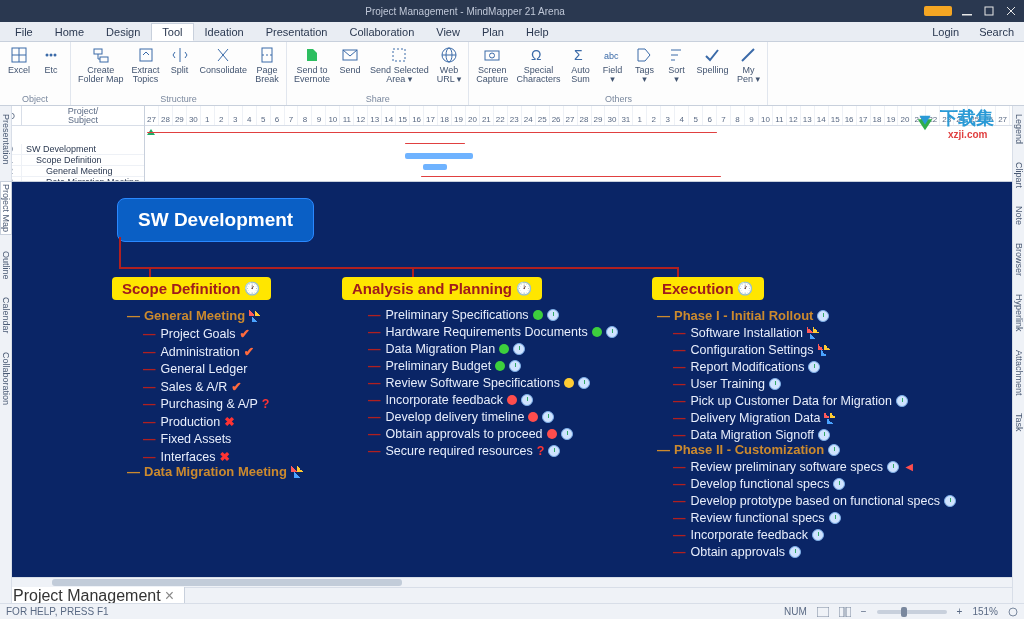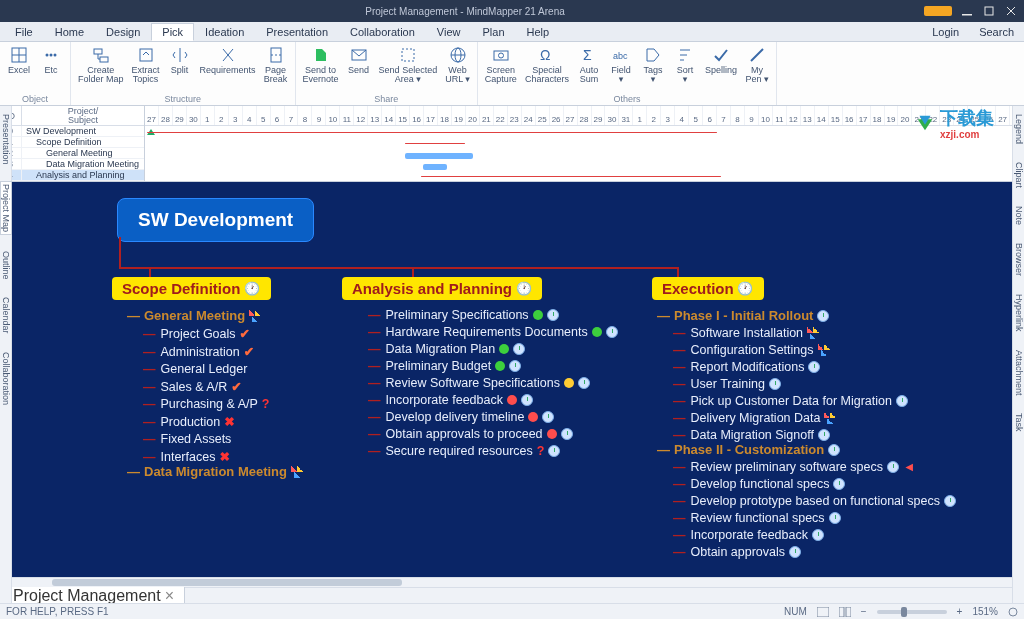--- a/index.html
+++ b/index.html
@@ -26,21 +26,21 @@
 .ribbon-group { border-right: 1px solid #e1e6ee; padding: 2px 4px 0 4px; display:flex; flex-direction:column; align-items:center; }
 .ribbon-row { display:flex; gap:2px; flex:1; align-items:flex-start; }
 .ribbon-btn { display:flex; flex-direction:column; align-items:center; justify-content:flex-start; padding:2px 3px; cursor:pointer; min-width:30px; }
 .ribbon-btn .ricon { width:18px; height:18px; display:flex; align-items:center; justify-content:center; }
 .ribbon-btn .ricon svg { width:18px; height:18px; }
 .ribbon-btn .rlabel { font-size:9px; text-align:center; line-height:1.05; margin-top:2px; color:#425470; white-space:pre; }
 .ribbon-grplabel { font-size:9px; color:#7a889e; padding-bottom:1px; }
 
 
 .gantt { height: 76px; background:#fff; border-bottom:1px solid #c8d0dc; display:flex; }
-.gantt-left { width: 145px; border-right:1px solid #c8d0dc; display:flex; flex-direction:column; }
+.gantt-left { width: 145px; border-right:1px solid #c8d0dc; display:flex; flex-direction:column;gap:18px; }
 .gantt-left .hdr { height:20px; display:flex; border-bottom:1px solid #d8dee8; }
 .gantt-left .hdr .idcol { width:22px; border-right:1px solid #d8dee8; display:flex; align-items:center; justify-content:center; font-size:9px; color:#5a6a84;}
 .gantt-left .hdr .subjcol { flex:1; display:flex; align-items:center; justify-content:center; font-size:9px; color:#5a6a84; line-height:1;}
 .gantt-left .rows { flex:1; overflow:hidden; }
 .gantt-left .row { height:11px; display:flex; font-size:9px; border-bottom:1px solid #eef1f6; }
 .gantt-left .row .idcol { width:22px; border-right:1px solid #eef1f6; text-align:center; color:#5a6a84;}
 .gantt-left .row .subjcol { flex:1; padding-left:4px; white-space:nowrap; overflow:hidden; color:#2a3850;}
 .gantt-left .row .subjcol.ind1 { padding-left:14px; }
 .gantt-left .row .subjcol.ind2 { padding-left:24px; }
 .gantt-left .row.hi { background:#cfe2f9; }
@@ -90,21 +90,21 @@
 .qmark{color:#ff3333;font-weight:bold;}
 .clk{filter:none;}
 .cubes{display:inline-block;width:12px;height:12px;background:
   linear-gradient(45deg,#ff5a5a 50%, transparent 50%) 0 0/6px 6px no-repeat,
   linear-gradient(45deg,#ffcc33 50%, transparent 50%) 6px 0/6px 6px no-repeat,
   linear-gradient(45deg,#4aa3ff 50%, transparent 50%) 3px 6px/6px 6px no-repeat;}
 .small-clock{width:12px;height:12px;display:inline-block;border-radius:50%;background:#cfe3ff;border:1px solid #7daee8;position:relative;}
 .small-clock::after{content:"";position:absolute;left:5px;top:2px;width:1px;height:4px;background:#3a6;}
 
 .watermark { position:absolute; right:30px; top:0px; font-size:18px; color:#2a9ad6; font-weight:bold; display:flex; align-items:center; gap:4px;}
-.watermark .sub{ font-size:10px; color:#e04040; display:block; line-height:1;}
+.watermark .sub{ font-size:10px; color:#e04040; display:block; line-height:1;margin-left:8px;}
 .watermark .arrow{ width:22px;height:22px;}
 
 
 .doctabs { height:16px; background:#eff2f7; border-top:1px solid #d8dee8; display:flex; align-items:center; font-size:16px;}
 .doctabs .dtab { padding:1px 10px; background:#fff; border:1px solid #c8d0dc; border-bottom:none; margin-left:2px; display:flex; align-items:center; gap:4px;}
 .doctabs .dtab .close{cursor:pointer;color:#888;}
 .statusbar { height:16px; background:#eff2f7; border-top:1px solid #d8dee8; display:flex; align-items:center; padding:4px 6px; font-size:10px; color:#5a6a84;}
 .statusbar .spacer{flex:1;}
 .statusbar .sitem{margin-left:10px;display:flex;align-items:center;gap:3px;}
 .statusbar .zoomslider{width:70px;height:4px;background:#c8d0dc;border-radius:2px;position:relative;}
@@ -143,21 +143,21 @@
           <line x1="9" y1="1" x2="1" y2="9" stroke="currentColor"></line>
         </svg>
       </span>
   </div>
 </div>
 
 <div class="maintabs" id="maintabs">
   <span class="maintab">File</span>
     <span class="maintab">Home</span>
     <span class="maintab">Design</span>
-    <span class="maintab active">Pick</span>
+    <span class="maintab active">Tool</span>
     <span class="maintab">Ideation</span>
     <span class="maintab">Presentation</span>
     <span class="maintab">Collaboration</span>
     <span class="maintab">View</span>
     <span class="maintab">Plan</span>
     <span class="maintab">Help</span>
     <div class="spacer"></div>
   <span class="authlink">Login</span>
   <span class="authlink">Search</span>
 </div>
@@ -222,21 +222,21 @@
           </span>
           <span class="rlabel">Split</span>
         </div>
         <div class="ribbon-btn">
           <span class="ricon">
             <svg viewBox="0 0 18 18">
               <polyline points="4,3 9,9 4,15" fill="none" stroke="#3a6aa8"></polyline>
               <polyline points="14,3 9,9 14,15" fill="none" stroke="#3a6aa8"></polyline>
             </svg>
           </span>
-          <span class="rlabel">Requirements</span>
+          <span class="rlabel">Consolidate</span>
         </div>
         <div class="ribbon-btn">
           <span class="ricon">
             <svg viewBox="0 0 18 18">
               <rect x="4" y="2" width="10" height="14" fill="none" stroke="#3a6aa8"></rect>
               <line x1="4" y1="9" x2="14" y2="9" stroke="#3a6aa8" stroke-dasharray="2"></line>
             </svg>
           </span>
           <span class="rlabel">Page
 Break</span>

